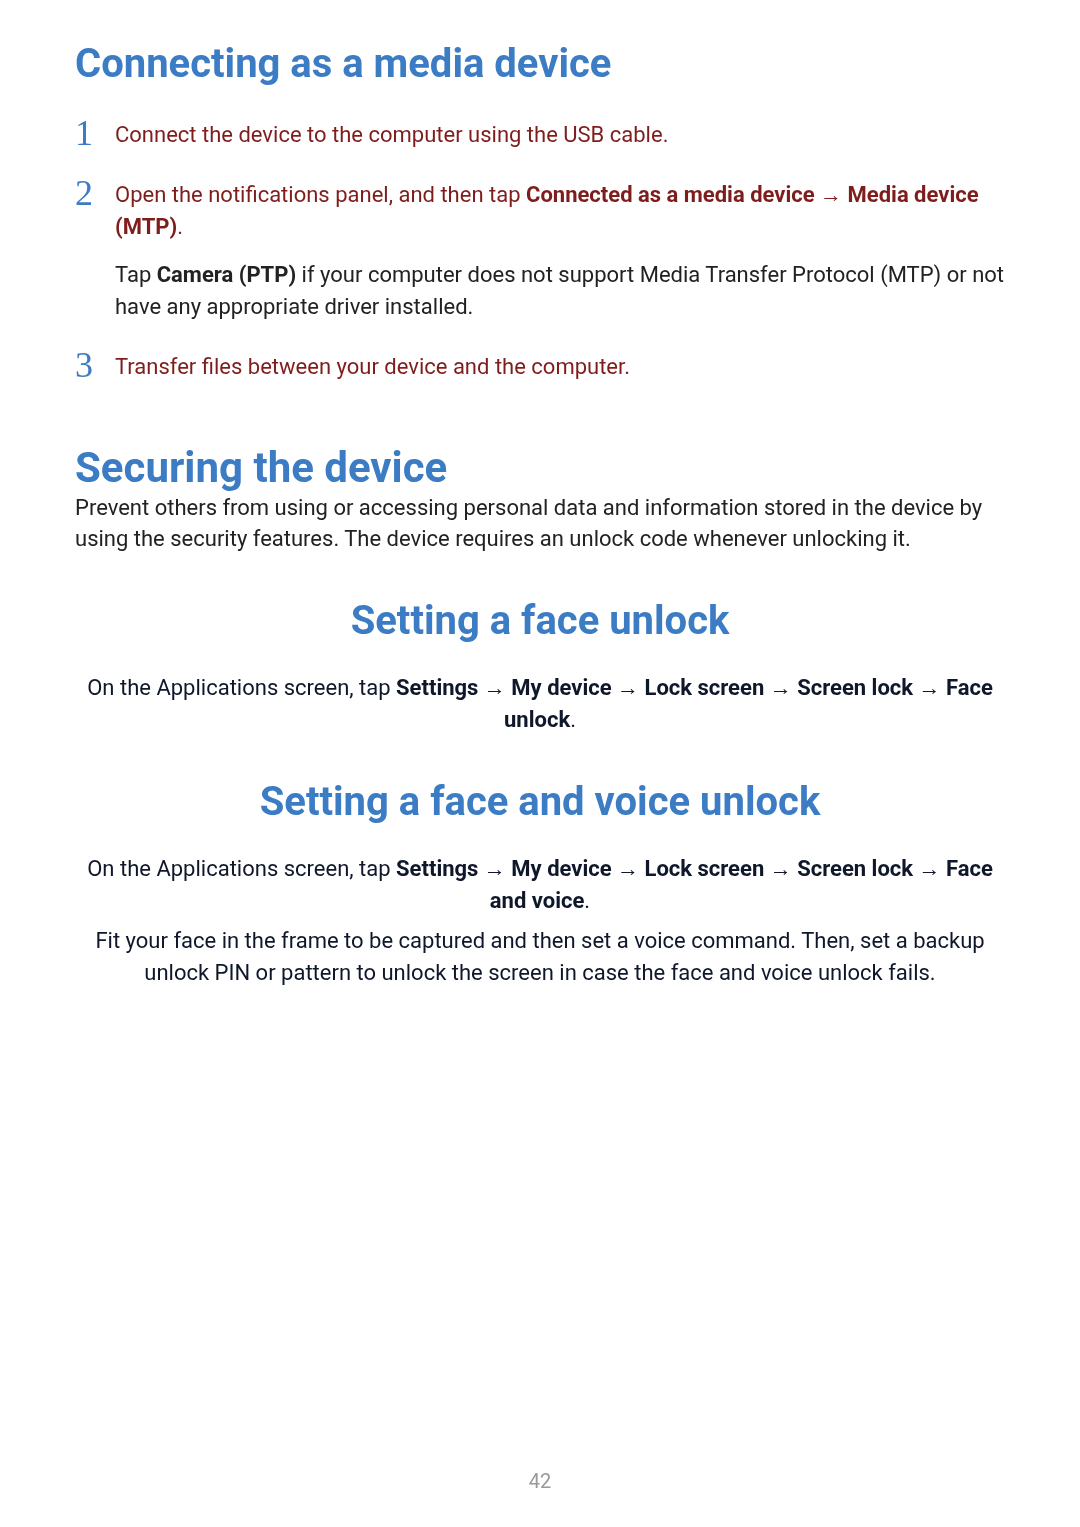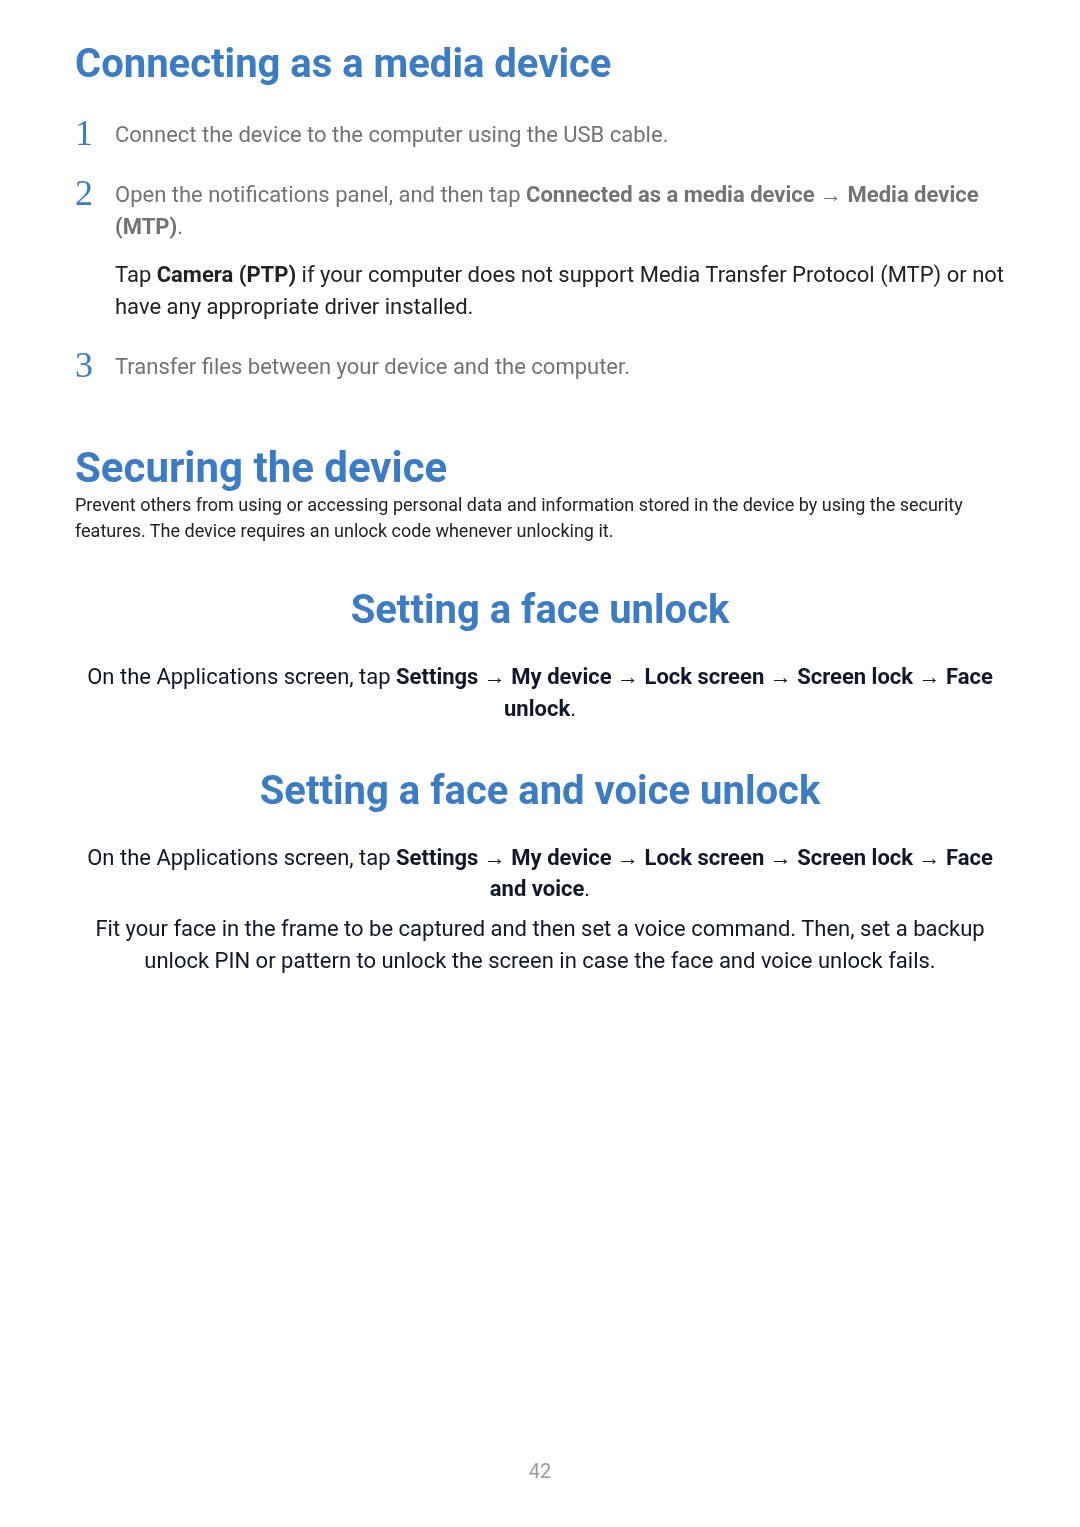--- a/index.html
+++ b/index.html
@@ -57,56 +57,56 @@
       min-width: 22px;
       font-family: Georgia, serif;
     }
     .item-body {
       flex: 1;
       padding-top: 4px;
     }
     .item-text {
       font-size: 22px;
       line-height: 1.45;
-      color: #737373;
+      color: #7f1d1d;
     }
     .item-subtext {
       font-size: 22px;
       line-height: 1.45;
       color: #222;
       margin-top: 16px;
     }
     .bold {
       font-weight: 700;
     }
     .main-heading {
       color: #3b7cc4;
       font-size: 42px;
       font-weight: 700;
       margin-bottom: 0;
     }
     .intro-text {
-      font-size: 18px;
+      font-size: 22px;
       line-height: 1.45;
       color: #222;
       margin-bottom: 42px;
     }
     .sub-section {
       margin-bottom: 42px;
       text-align: center;
     }
     .body-para {
       font-size: 22px;
       line-height: 1.45;
       color: #0f172a;
       margin-bottom: 8px;
     }
     .page-number {
       position: absolute;
-      bottom: 44px;
+      bottom: 34px;
       left: 0;
       right: 0;
       text-align: center;
       color: #999;
       font-size: 20px;
     }
     .arrow {
       font-weight: 400;
     }
   </style>

